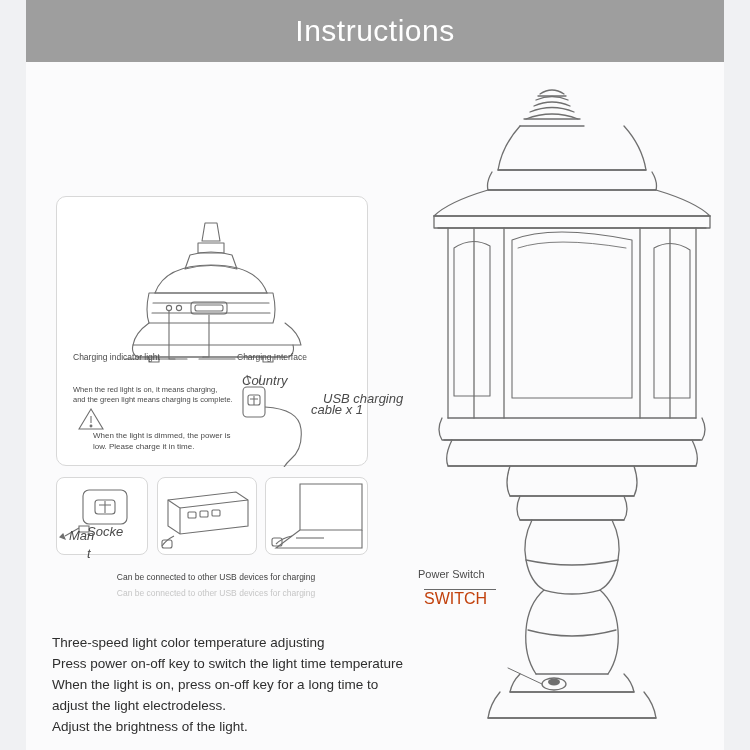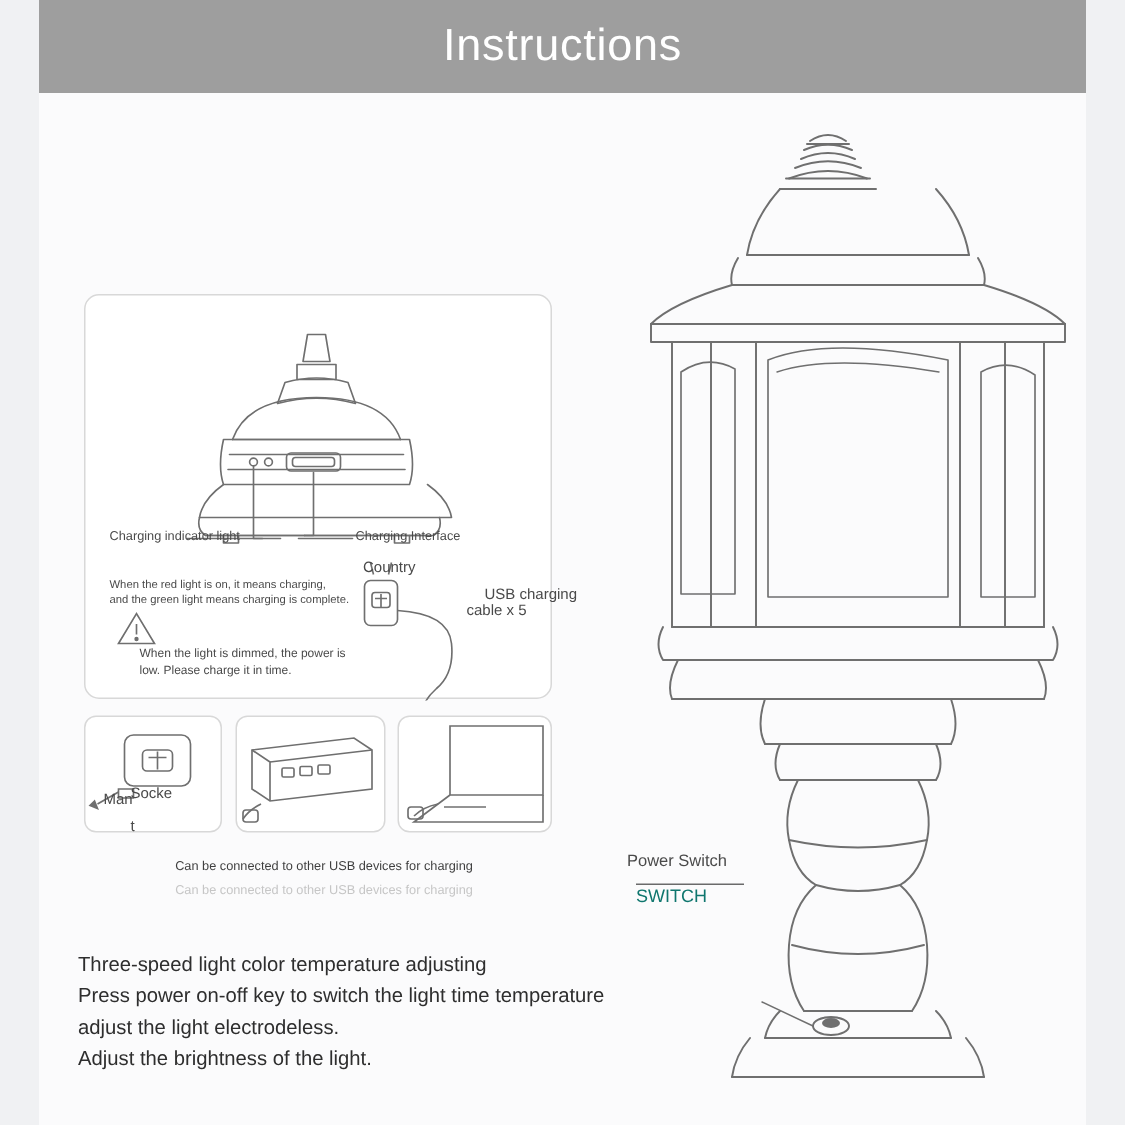--- a/index.html
+++ b/index.html
@@ -74,21 +74,21 @@
   .charger-svg {
     position: absolute;
     left: 0; top: 0;
   }
   .lbl {
     position: absolute;
     color: #4a4a4a;
     font-size: 8.5px;
     white-space: nowrap;
   }
-  .lbl.sm { font-size: 10px; }
+  .lbl.sm { font-size: 13px; font-style: italic; }
 
   .note-text {
     position: absolute;
     color: #4a4a4a;
     font-size: 7.5px;
     line-height: 10px;
     white-space: nowrap;
     text-align: center;
   }
 
@@ -147,22 +147,22 @@
     position: absolute;
     left: 418px;
     top: 568px;
     font-size: 11px;
     color: #4a4a4a;
   }
   .switch-label {
     position: absolute;
     left: 424px;
     top: 590px;
-    font-size: 12px;
-    color: #0f766e;
+    font-size: 16px;
+    color: #c2410c;
   }
   .switch-underline {
     position: absolute;
     left: 424px;
     top: 589px;
     width: 72px;
     height: 1px;
     background: #6a6a6a;
   }
 </style>
@@ -237,21 +237,21 @@
     <div class="lbl" style="left:180px; top:155px;">Charging Interface</div>
 
     <div class="note-text" style="left:16px; top:188px;">When the red light is on, it means charging,</div>
     <div class="note-text" style="left:16px; top:198px;">and the green light means charging is complete.</div>
 
     <div class="note-text" style="left:36px; top:234px; font-size:8px;">When the light is dimmed, the power is</div>
     <div class="note-text" style="left:36px; top:245px; font-size:8px;">low. Please charge it in time.</div>
 
     <div class="lbl sm" style="left:185px; top:176px;">Country</div>
     <div class="lbl sm" style="left:254px; top:194px;margin-left:12px;">USB charging</div>
-    <div class="lbl sm" style="left:254px; top:205px;">cable x 5</div>
+    <div class="lbl sm" style="left:254px; top:205px;">cable x 1</div>
   </div>
 
   <div class="box box-1">
     <svg width="92" height="78" viewBox="0 0 92 78" fill="none" stroke="#6f6f6f" stroke-width="1.1">
       <rect x="26" y="12" width="44" height="34" rx="6"></rect>
       <rect x="38" y="22" width="20" height="14" rx="3"></rect>
       <path d="M42 27 h12 M48 23 v12"></path>
       <path d="M8 58 l14 -8"></path>
       <path d="M6 56 l-3 3 l5 2 z" fill="#6f6f6f"></path>
       <path d="M22 48 h10 v6 h-10 z"></path>
@@ -283,20 +283,21 @@
       <rect x="6" y="60" width="10" height="8" rx="2"></rect>
     </svg>
   </div>
 
   <div class="caption">Can be connected to other USB devices for charging</div>
   <div class="caption-ghost">Can be connected to other USB devices for charging</div>
 
   <div class="bottom-text">
     <div>Three-speed light color temperature adjusting</div>
     <div>Press power on-off key to switch the light time temperature</div>
+    <div>When the light is on, press on-off key for a long time to</div>
     <div>adjust the light electrodeless.</div>
     <div>Adjust the brightness of the light.</div>
   </div>
 
   <div class="lamp-wrap">
     <svg width="330" height="650" viewBox="0 0 330 650" fill="none" stroke="#6f6f6f" stroke-width="1.3" stroke-linejoin="round" stroke-linecap="round">
 
       <path d="M148 22 q12 -8 24 0"></path>
       <path d="M146 24 h28"></path>
       <path d="M144 28 q16 -7 32 0"></path>

